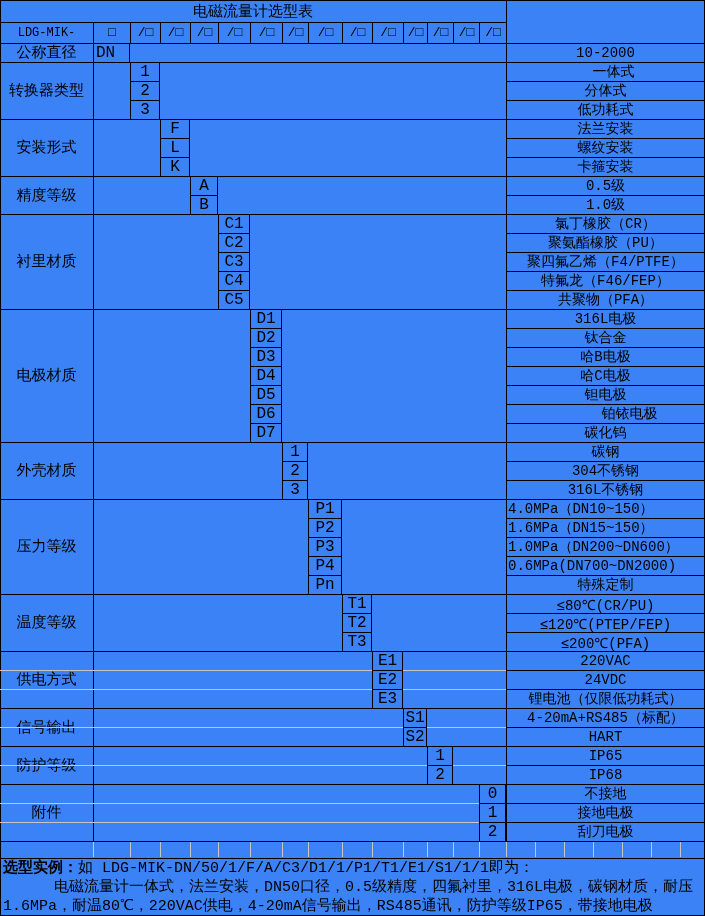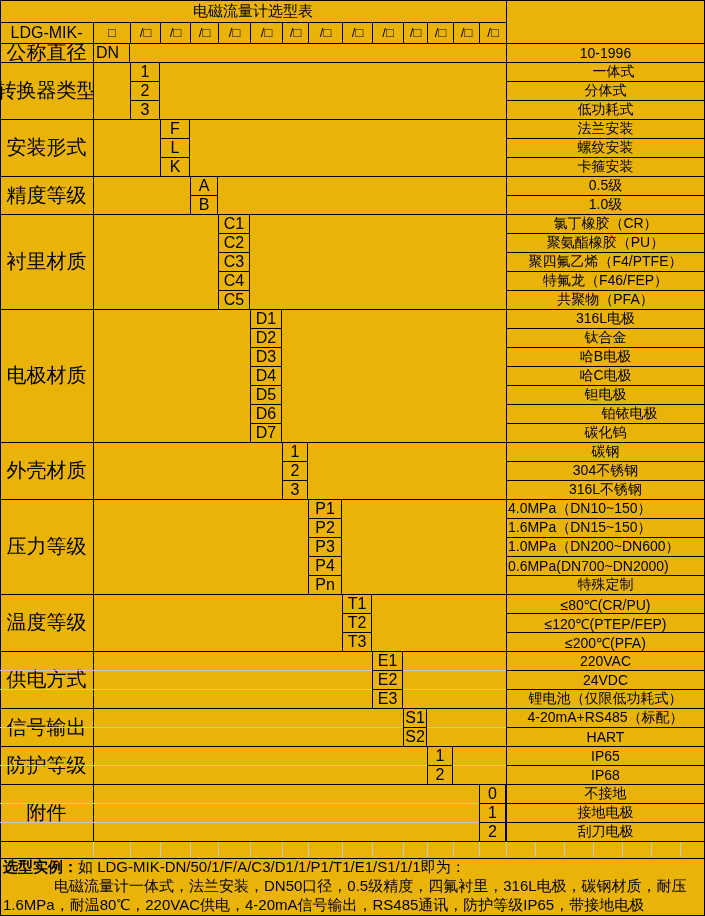--- a/index.html
+++ b/index.html
@@ -1,38 +1,38 @@
 <!DOCTYPE html>
 <html><head>
 <meta charset="utf-8">
 <style>
   html,body{margin:0;padding:0;background:#fff;}
   .page{
     position:relative;
     width:705px;
     height:916px;
-    background:#eab308;
-    font-family:Liberation Sans, sans-serif;
+    background:#3b82f6;
+    font-family:Liberation Mono, monospace;
     color:#000;
     overflow:hidden;
   }
   .cell{
     position:absolute;
     box-sizing:border-box;
     display:flex;
     align-items:center;
     justify-content:center;
     white-space:nowrap;
     overflow:hidden;
   }
   .title{left:0;top:0;width:506px;height:22px;font-size:15px;}
   .fn-header{left:506px;top:0;width:199px;height:43px;font-size:15px;}
-  .model-prefix{left:0;top:22px;width:93px;height:21px;font-size:16px;}
+  .model-prefix{left:0;top:22px;width:93px;height:21px;font-size:12px;}
   .slot{top:22px;height:21px;font-size:13px;border-left:1px solid #000;}
-  .sec-label{font-size:20px;}
+  .sec-label{font-size:15px;}
   .code-box{border:1px solid #000;border-bottom:none;font-size:16px;}
   .code-left{justify-content:flex-start;padding-left:2px;}
   .desc{left:506px;width:199px;height:19px;border-top:1px solid #000;font-size:14px;}
   .desc-left{justify-content:flex-start;padding-left:2px;}
   .hline,.vline{position:absolute;background:#000;}
   .faint{background:#c6c6c6;}
   .footer-line{position:absolute;left:0;width:705px;height:19px;font-size:15px;
     display:flex;align-items:center;white-space:nowrap;overflow:hidden;}
   .b{font-weight:bold;}
 </style>
@@ -57,21 +57,21 @@
       <div class="cell slot" style="left: 372px; width: 31px;">/□</div>
       <div class="cell slot" style="left: 403px; width: 24px;">/□</div>
       <div class="cell slot" style="left: 427px; width: 26px;">/□</div>
       <div class="cell slot" style="left: 453px; width: 26px;">/□</div>
       <div class="cell slot" style="left: 479px; width: 27px;">/□</div>
     </div>
   <div id="sections">
       <div class="hline" style="left: 0px; top: 43px; width: 705px; height: 1px;"></div>
       <div class="cell sec-label" style="left: 0px; top: 43px; width: 93px; height: 19px;">公称直径</div>
       <div class="cell code-box code-left" style="left: 93px; top: 43px; width: 37px; height: 19px;">DN</div>
-      <div class="cell desc" style="top: 43px;">10-1996</div>
+      <div class="cell desc" style="top: 43px;">10-2000</div>
       <div class="hline" style="left: 0px; top: 62px; width: 705px; height: 1px;"></div>
       <div class="cell sec-label" style="left: 0px; top: 62px; width: 93px; height: 57px;">转换器类型</div>
       <div class="cell code-box" style="left: 130px; top: 62px; width: 30px; height: 19px;">1</div>
       <div class="cell code-box" style="left: 130px; top: 81px; width: 30px; height: 19px;">2</div>
       <div class="cell code-box" style="left: 130px; top: 100px; width: 30px; height: 19px;">3</div>
       <div class="cell desc" style="top: 62px; padding-left: 16px;">一体式</div>
       <div class="cell desc" style="top: 81px;">分体式</div>
       <div class="cell desc" style="top: 100px;">低功耗式</div>
       <div class="hline" style="left: 0px; top: 119px; width: 705px; height: 1px;"></div>
       <div class="cell sec-label" style="left: 0px; top: 119px; width: 93px; height: 57px;">安装形式</div>

